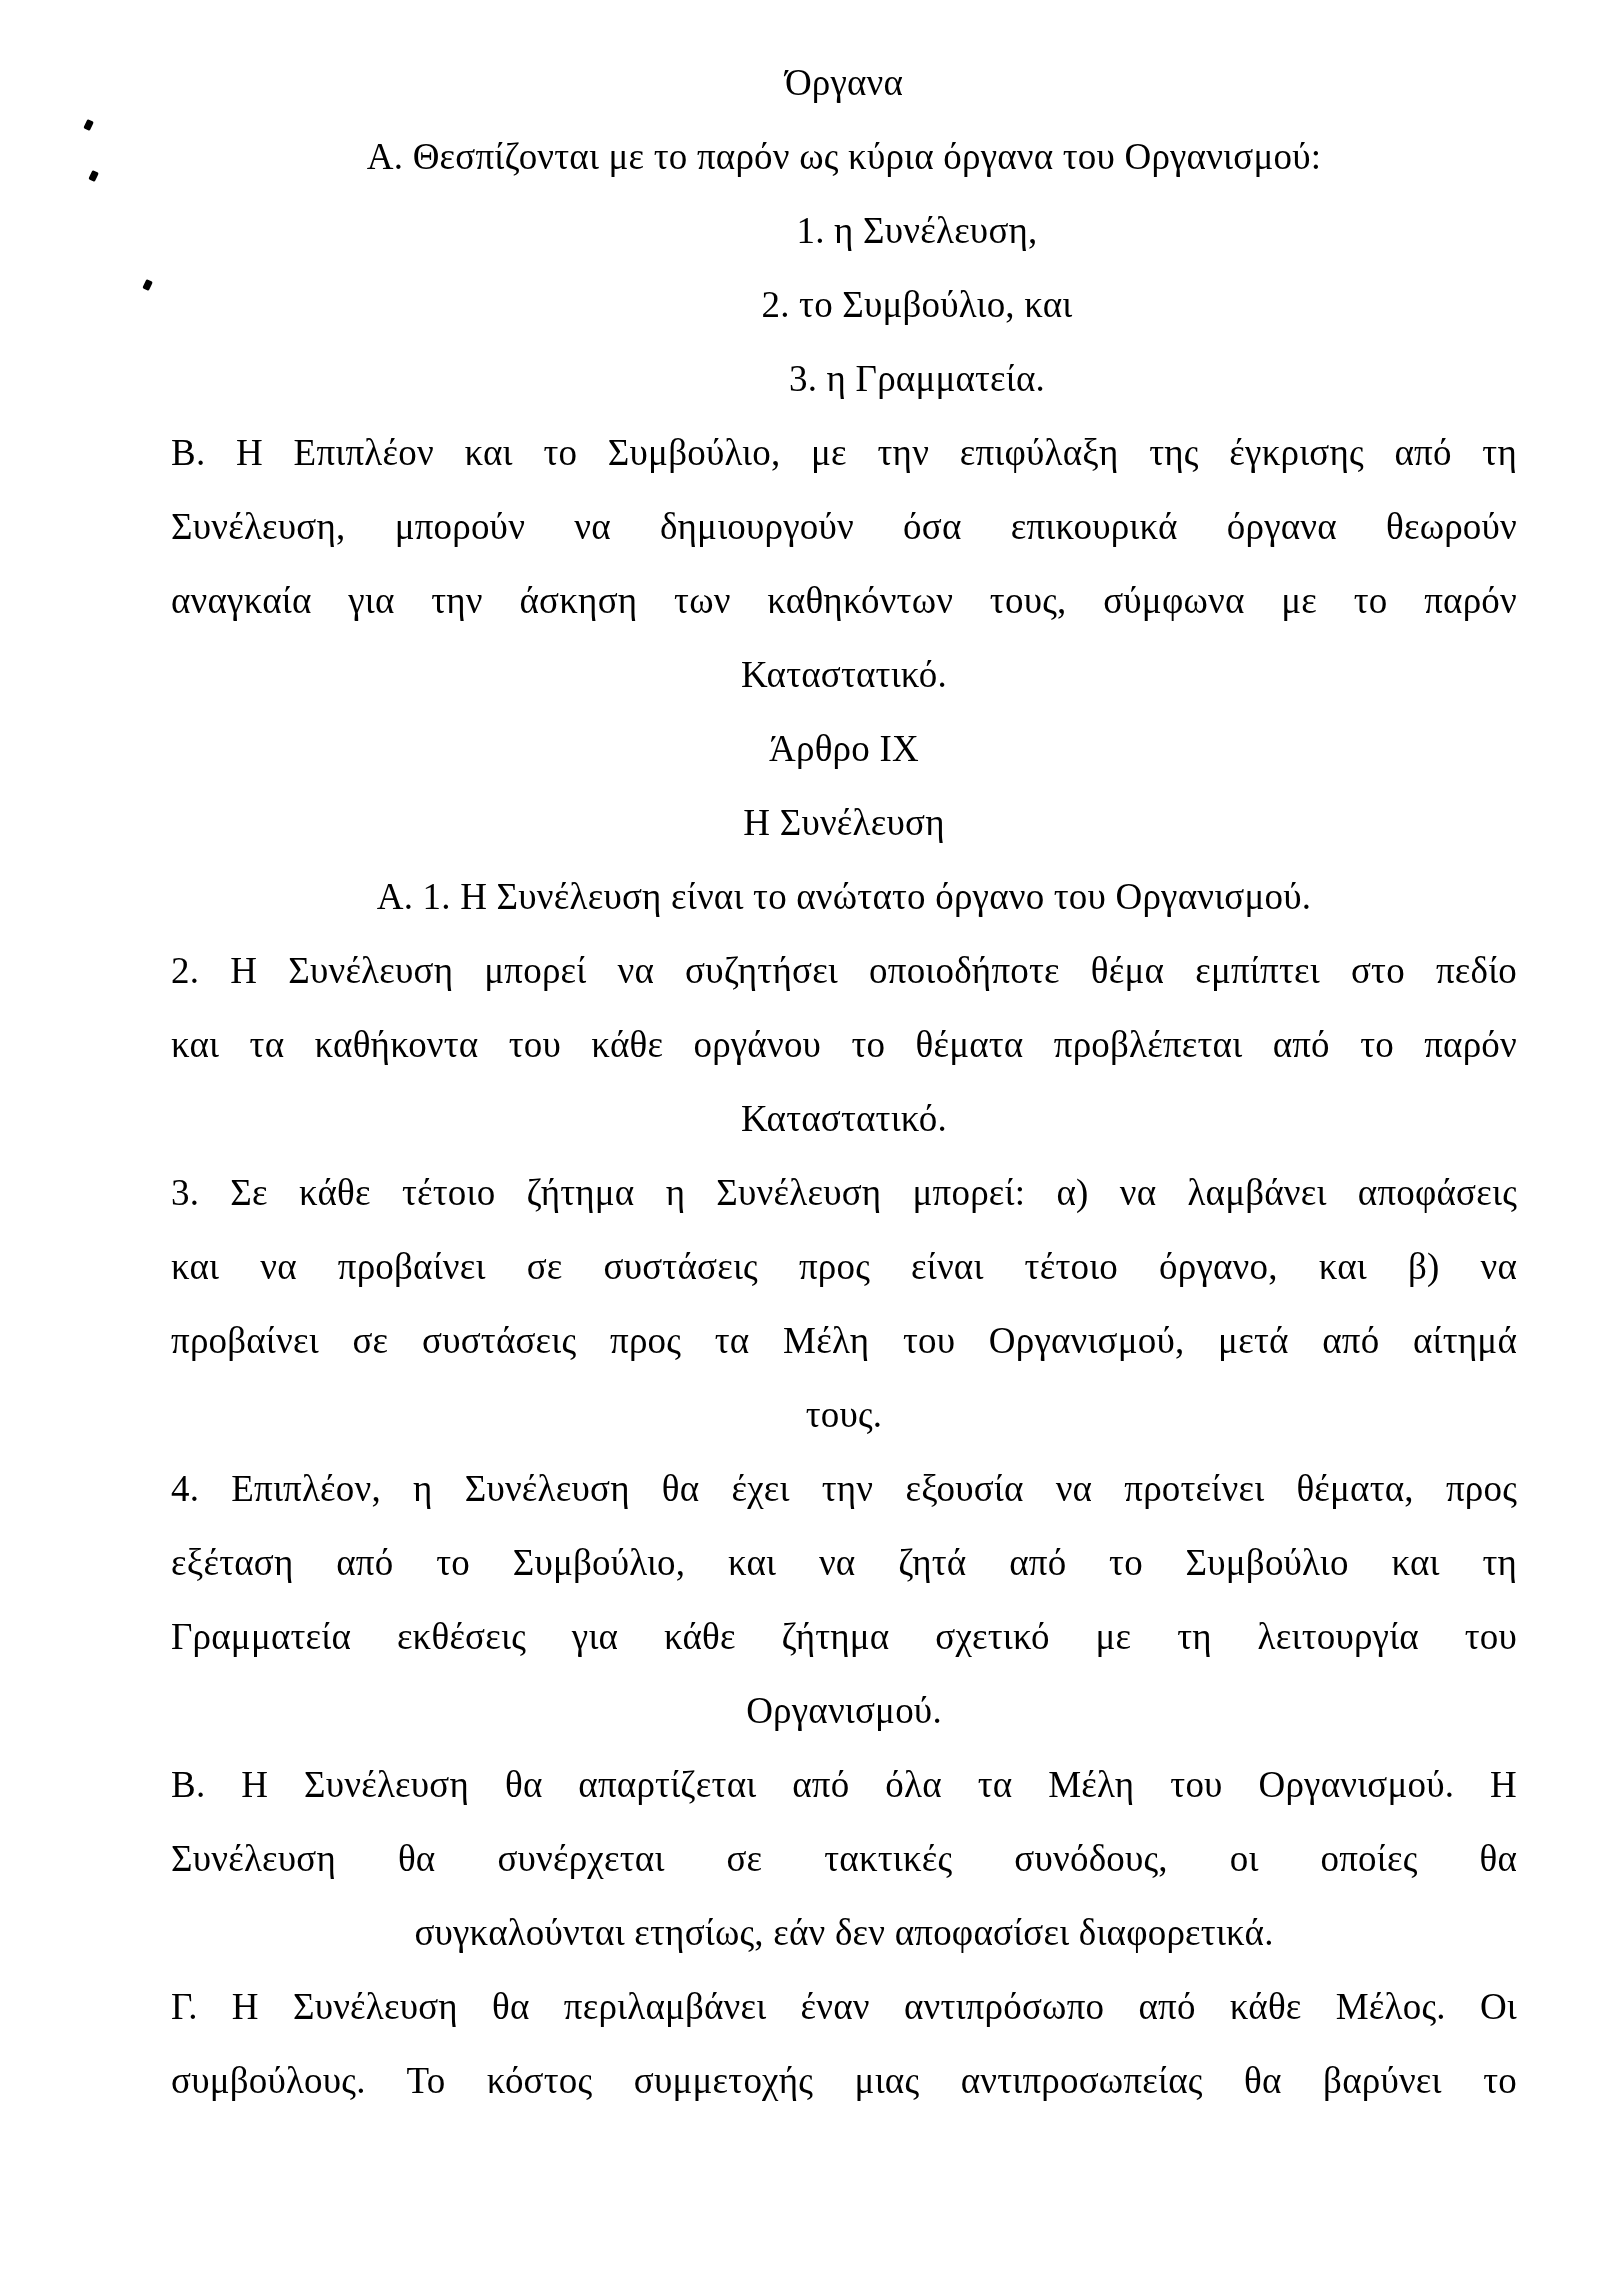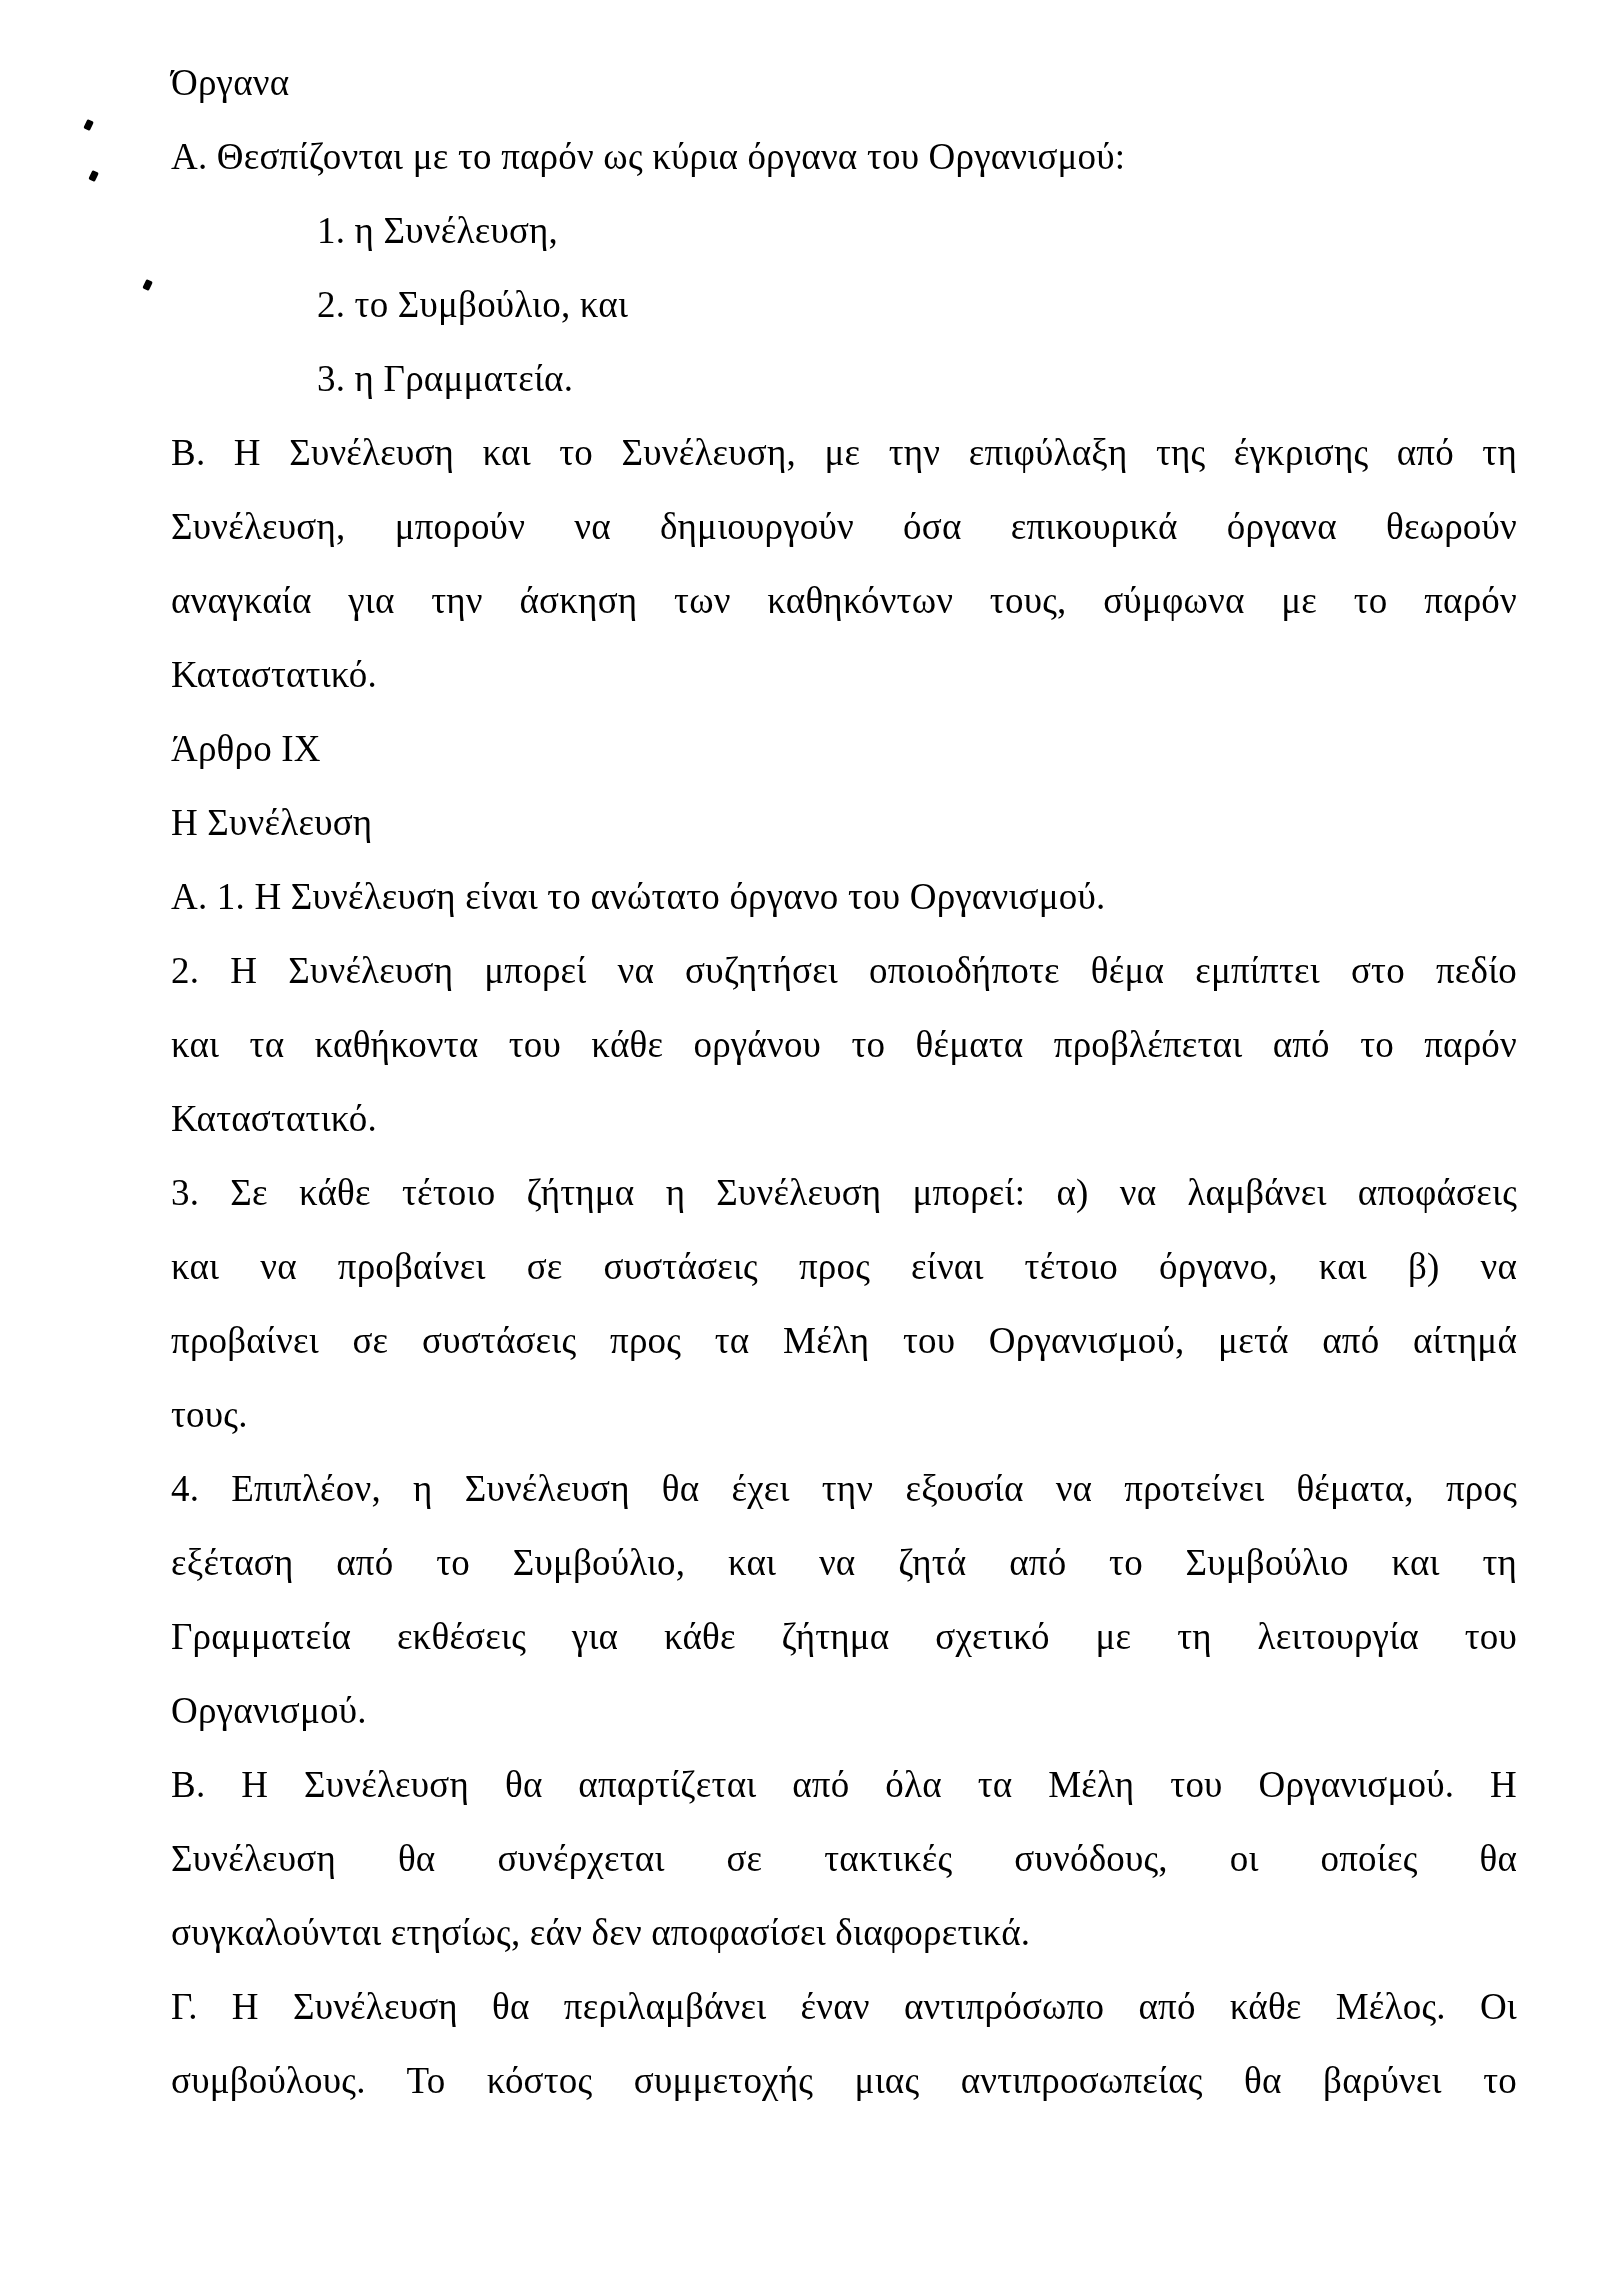--- a/index.html
+++ b/index.html
@@ -21,21 +21,21 @@
     left: 171px;
     top: 46px;
     width: 1346px;
   }
   .line {
     font-size: 37px;
     line-height: 74px;
     height: 74px;
     white-space: normal;
     letter-spacing: 0.2px;
-    text-align: left;
+    text-align: center;
   }
   .line.justify {
     text-align: justify;
     text-align-last: justify;
   }
   .line.indent {
     padding-left: 146px;
   }
   .artifact {
     position: absolute;
@@ -49,21 +49,21 @@
 </head>
 <body>
 
 <div class="page" id="page-root">
   <div class="textblock" id="lines-container">
       <div class="line">Όργανα</div>
       <div class="line">Α. Θεσπίζονται με το παρόν ως κύρια όργανα του Οργανισμού:</div>
       <div class="line indent">1. η Συνέλευση,</div>
       <div class="line indent">2. το Συμβούλιο, και</div>
       <div class="line indent">3. η Γραμματεία.</div>
-      <div class="line justify">Β. Η Συνέλευση και το Συνέλευση, με την επιφύλαξη της έγκρισης από τη</div>
+      <div class="line justify">Β. Η Επιπλέον και το Συμβούλιο, με την επιφύλαξη της έγκρισης από τη</div>
       <div class="line justify">Συνέλευση, μπορούν να δημιουργούν όσα επικουρικά όργανα θεωρούν</div>
       <div class="line justify">αναγκαία για την άσκηση των καθηκόντων τους, σύμφωνα με το παρόν</div>
       <div class="line">Καταστατικό.</div>
       <div class="line">Άρθρο IX</div>
       <div class="line">Η Συνέλευση</div>
       <div class="line">Α. 1. Η Συνέλευση είναι το ανώτατο όργανο του Οργανισμού.</div>
       <div class="line justify">2. Η Συνέλευση μπορεί να συζητήσει οποιοδήποτε θέμα εμπίπτει στο πεδίο</div>
       <div class="line justify">και τα καθήκοντα του κάθε οργάνου το θέματα προβλέπεται από το παρόν</div>
       <div class="line">Καταστατικό.</div>
       <div class="line justify">3. Σε κάθε τέτοιο ζήτημα η Συνέλευση μπορεί: α) να λαμβάνει αποφάσεις</div>

